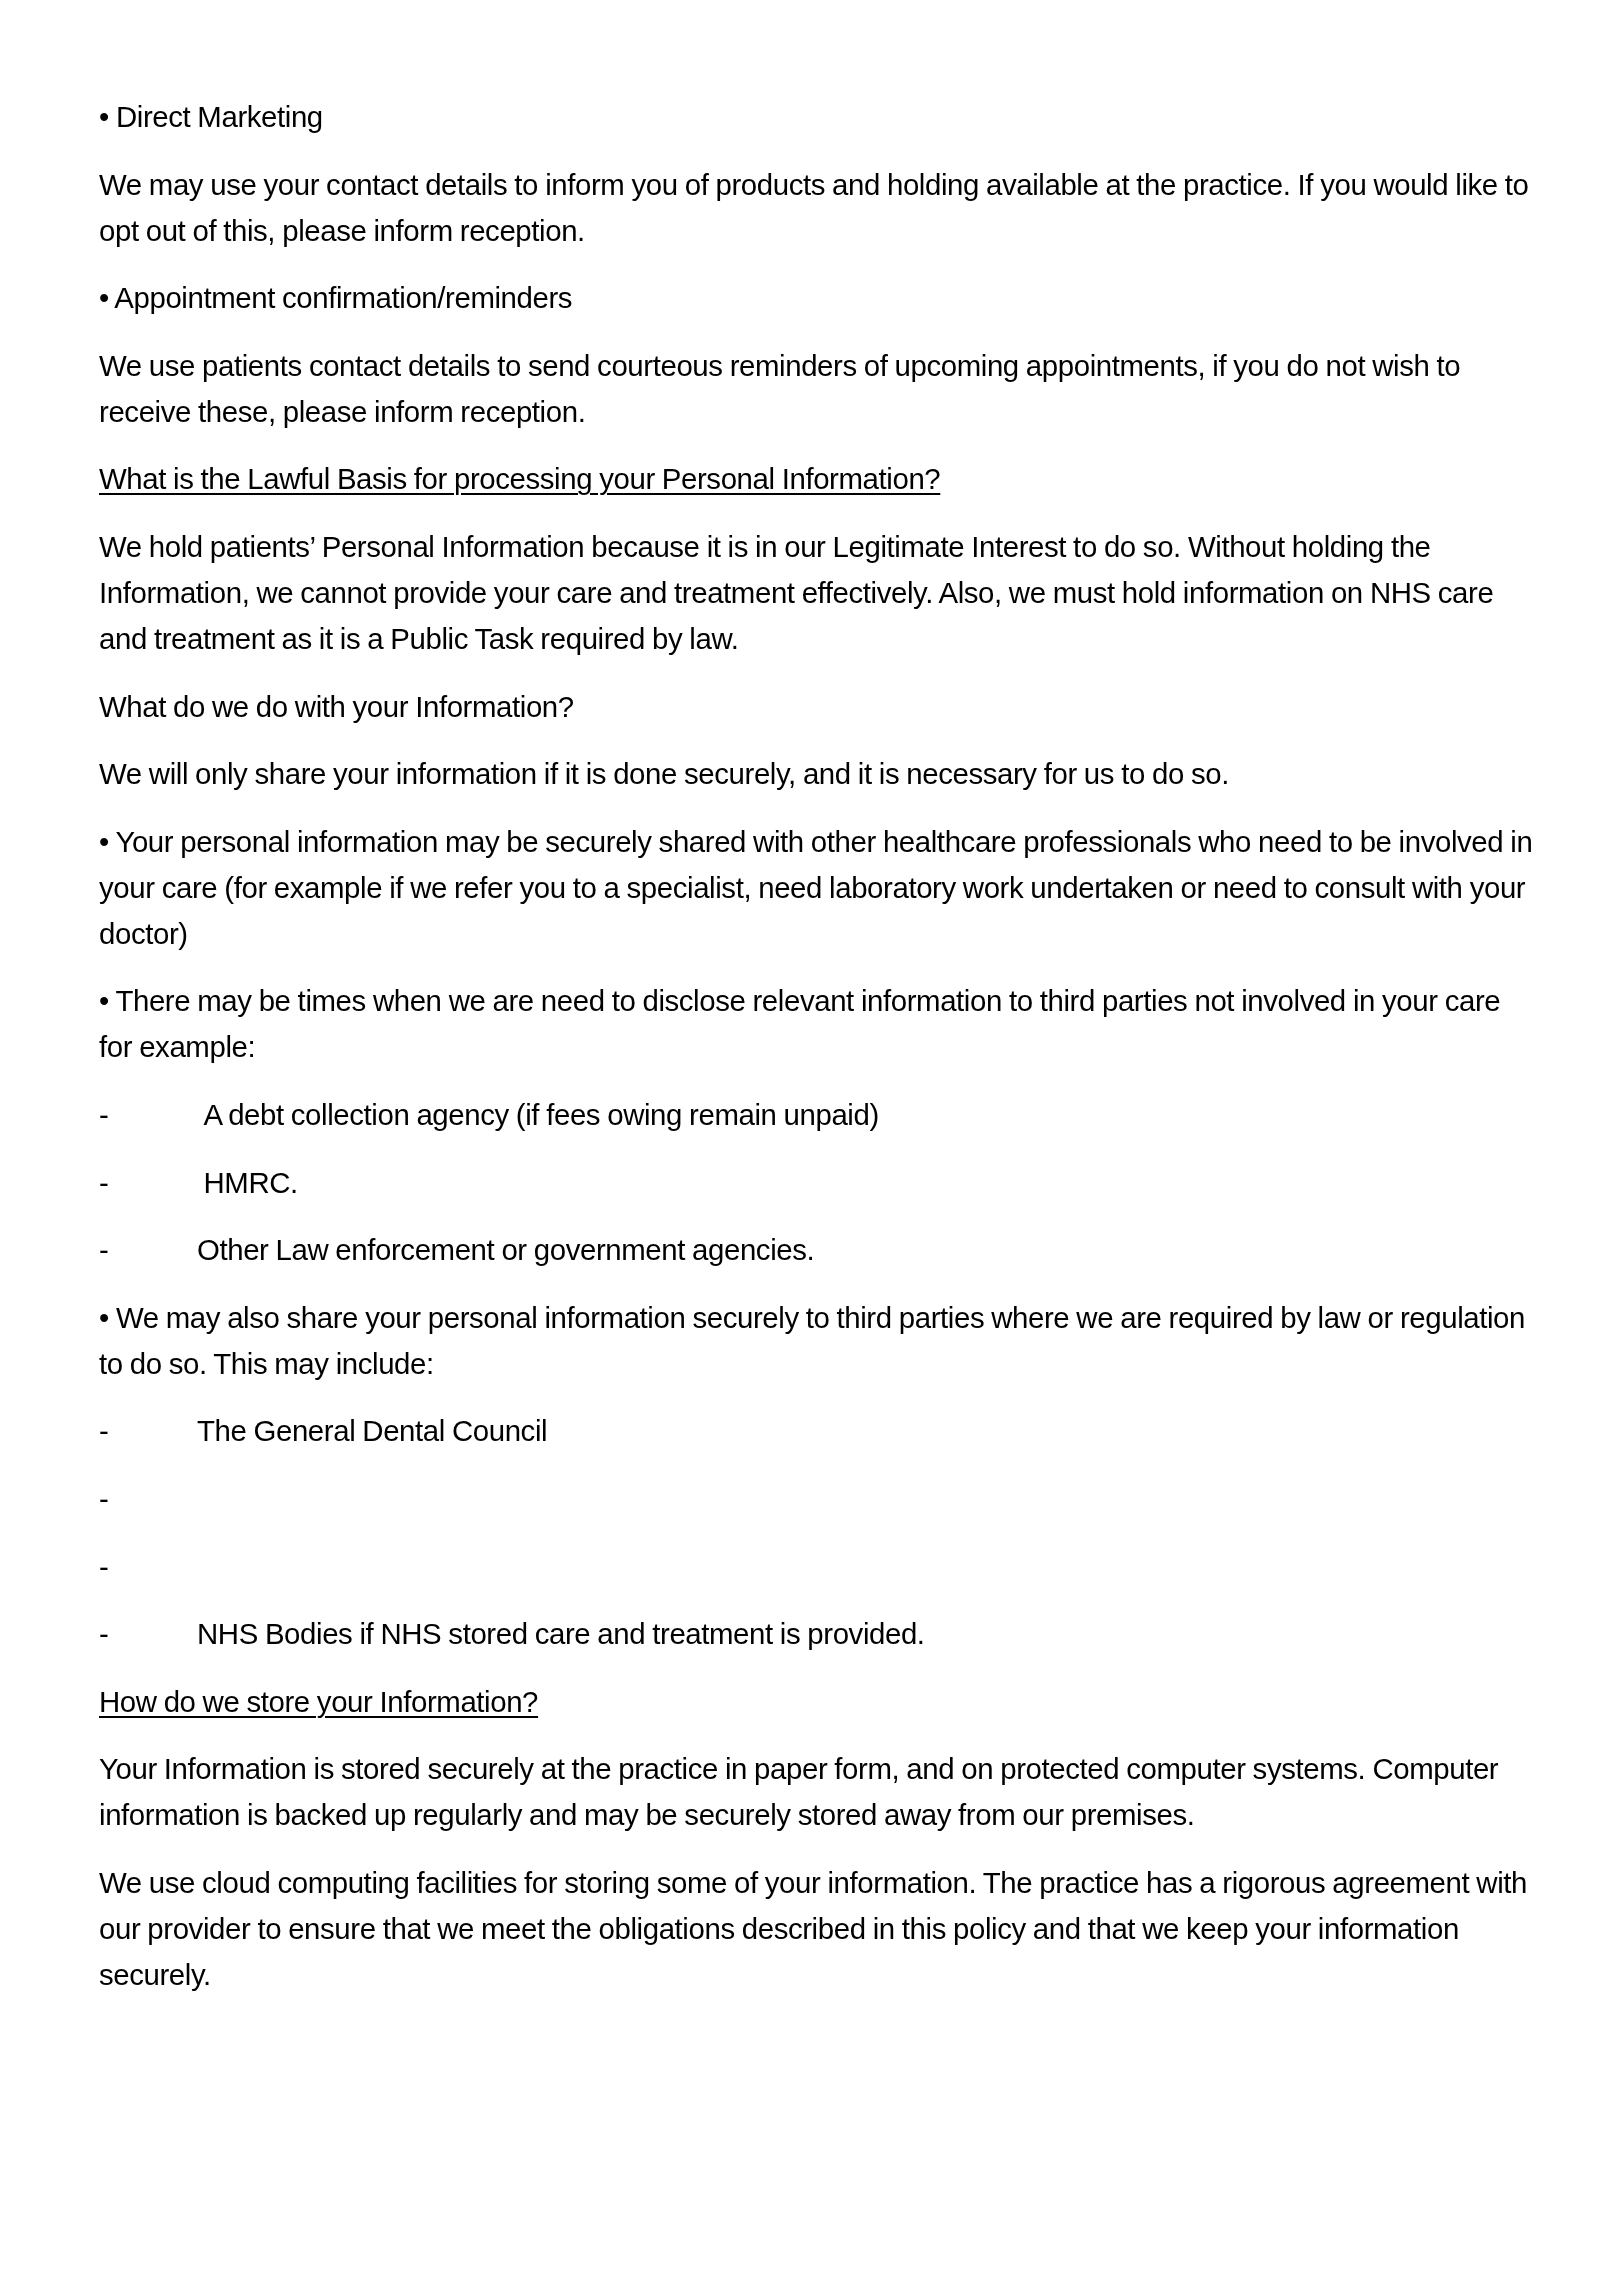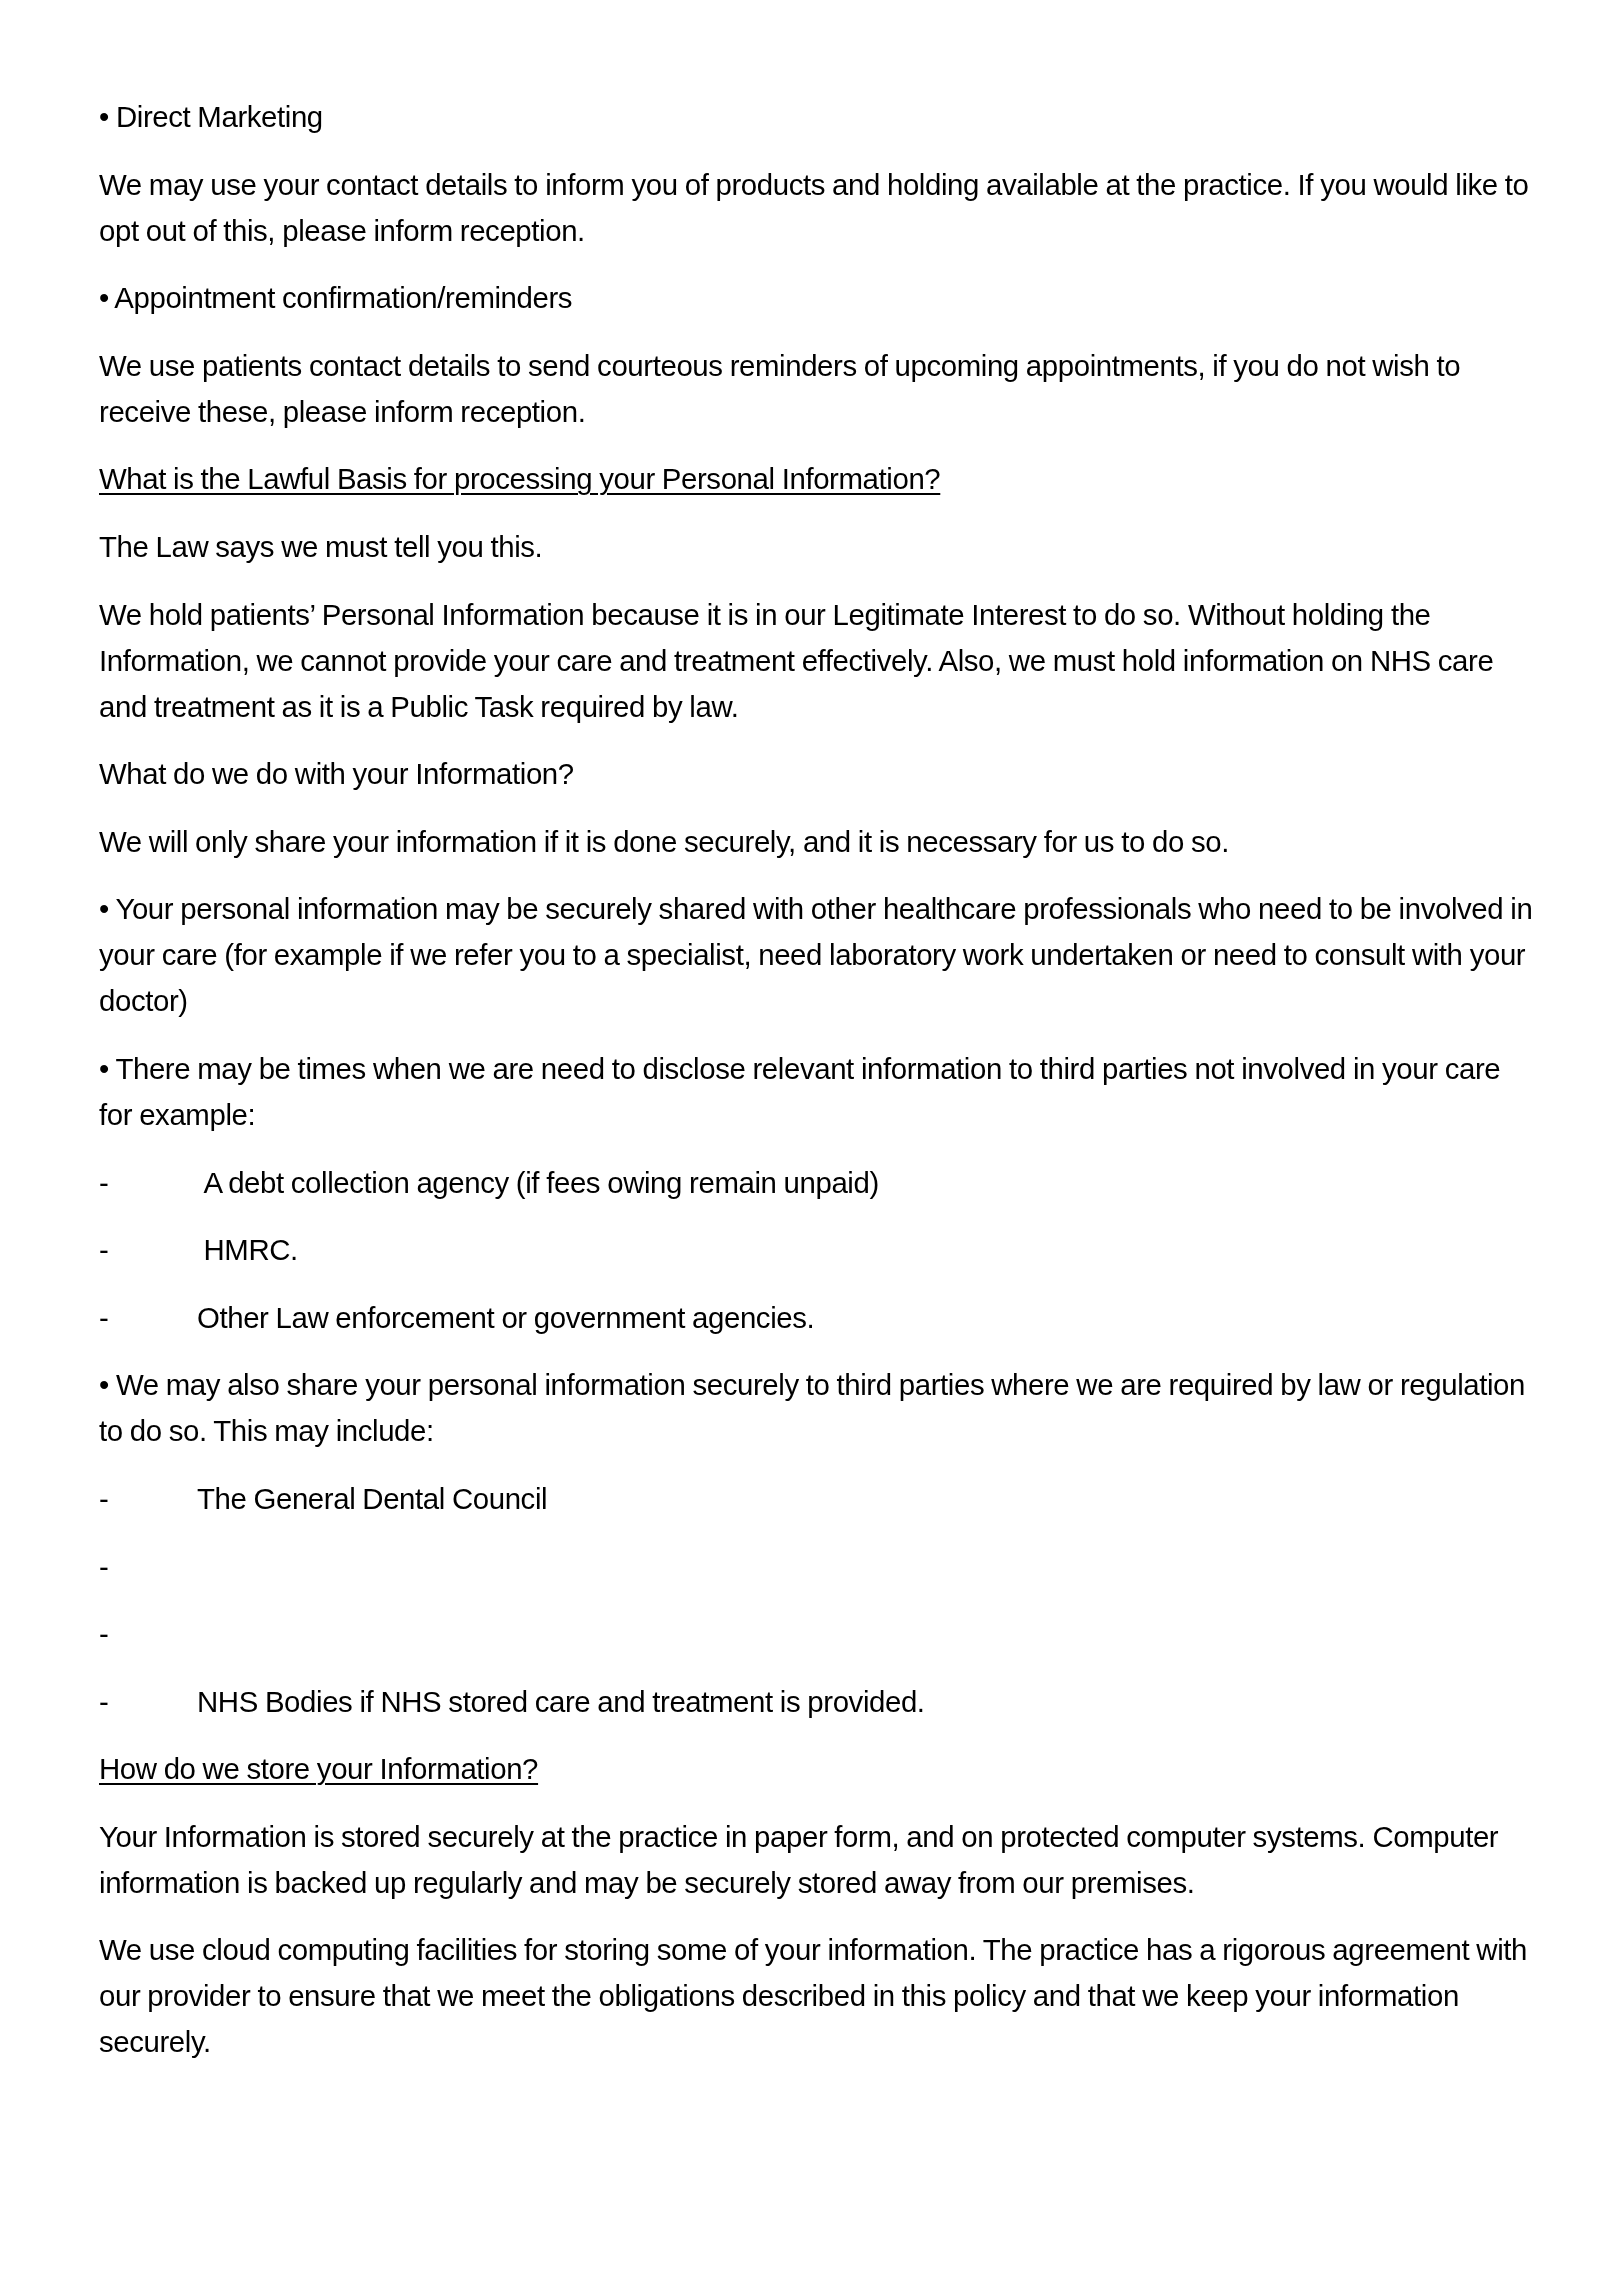--- a/index.html
+++ b/index.html
@@ -58,21 +58,20 @@
 <div class="page">
 
   <p class="p">• Direct Marketing</p>
   <p class="p">We may use your contact details to inform you of products and holding available at the practice. If you would like to opt out of this, please inform reception.</p>
   <p class="p">• Appointment confirmation/reminders</p>
   <p class="p">We use patients contact details to send courteous reminders of upcoming appointments, if you do not wish to receive these, please inform reception.</p>
 
   <p class="p">
     <a class="heading-link">What is the Lawful Basis for processing your Personal Information?</a>
   </p>
-  <p class="p">The Law says we must tell you this.</p>
   <p class="p">We hold patients’ Personal Information because it is in our Legitimate Interest to do so. Without holding the Information, we cannot provide your care and treatment effectively. Also, we must hold information on NHS care and treatment as it is a Public Task required by law.</p>
   <p class="p">What do we do with your Information?</p>
   <p class="p">We will only share your information if it is done securely, and it is necessary for us to do so.</p>
   <p class="p">• Your personal information may be securely shared with other healthcare professionals who need to be involved in your care (for example if we refer you to a specialist, need laboratory work undertaken or need to consult with your doctor)</p>
   <p class="p">• There may be times when we are need to disclose relevant information to third parties not involved in your care for example:</p>
 
   <div>
     <div class="dash-item">
       <span class="dash">-</span>
       <span class="dash-text lead">A debt collection agency (if fees owing remain unpaid)</span>

